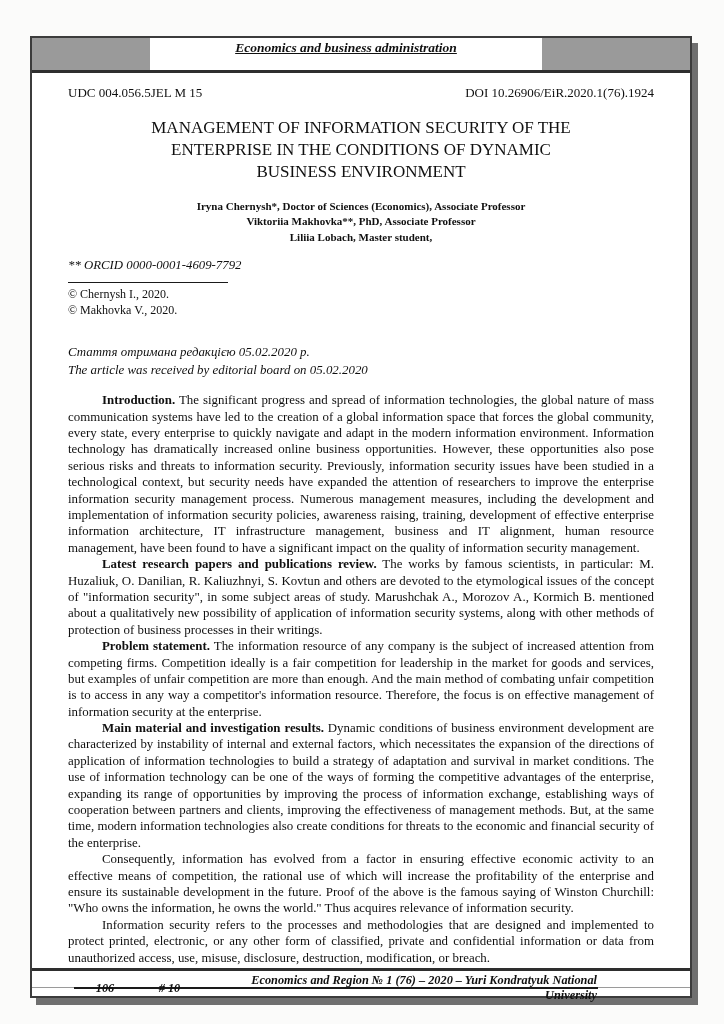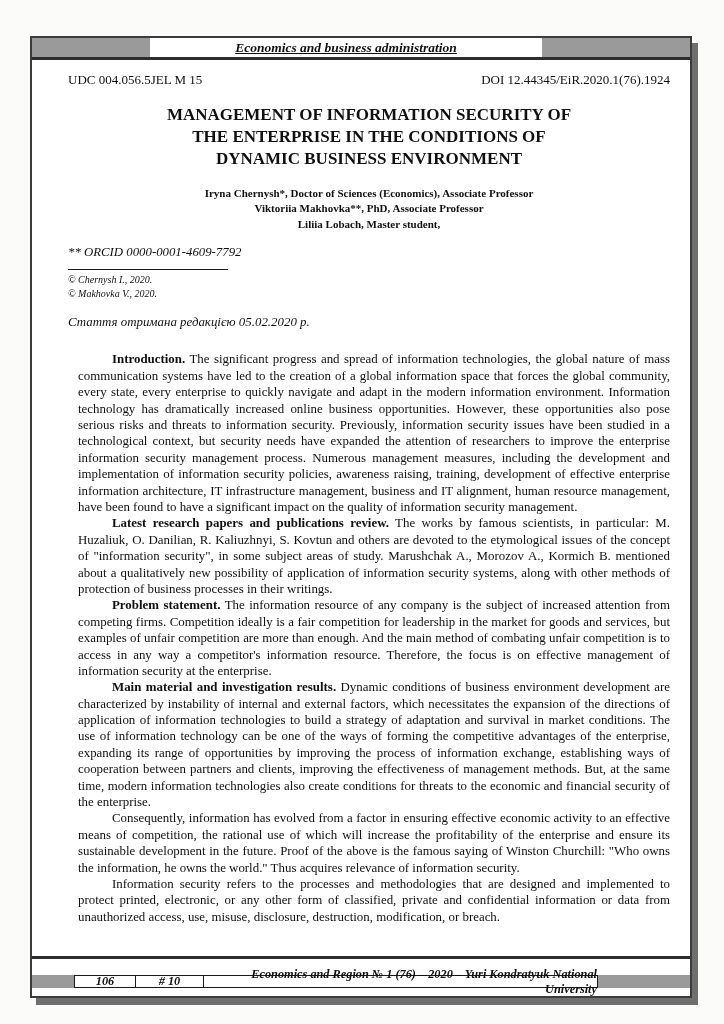--- a/index.html
+++ b/index.html
@@ -12,82 +12,81 @@
     width: 662px; height: 962px;
     background: #ffffff;
     border: 2px solid #3c3c3c;
     box-shadow: 6px 7px 0 #6f6f6f;
   }
 
   
   .running-header {
     display: flex;
     align-items: stretch;
-    height: 22px;
+    height: 35px;
     border-bottom: 3px solid #2e2e2e;
     gap: 42px;
   }
   .hdr-block { background: #9a9a9a; }
   .hdr-block.left  { width: 118px; }
   .hdr-block.right { width: 148px; }
   .hdr-title {
     flex: 1;
     text-align: center;
     font-weight: bold;
     font-style: italic;
     font-size: 13.5px;
     line-height: 20px;
     text-decoration: underline;
     background: #ffffff;
   }
 
-  .content { padding: 12px 20px 0 36px; }
+  .content { padding: 12px 36px 0 36px; }
 
   .meta-row {
     display: flex;
     justify-content: space-between;
     font-size: 13px;
     margin-bottom: 16px;
   }
 
   .title {
     font-size: 17px;
-    font-weight: bold;
+    font-weight: normal;
     text-align: center;
     max-width: 440px;
     margin: 4px auto 16px auto;
     line-height: 1.3;
   }
 
   .authors { text-align: center; font-weight: bold; font-size: 11px; line-height: 1.38; margin-bottom: 12px; }
 
   .orcids { font-style: italic; font-size: 12.8px; line-height: 1.35; margin-bottom: 8px; }
 
   .divider { width: 160px; border-top: 1.5px solid #1a1a1a; margin: 2px 0 3px 0; }
 
-  .copyrights { font-style: italic; font-size: 10px; line-height: 1.35; margin-bottom: 14px; }
+  .copyrights { font-size: 12px; line-height: 1.35; margin-bottom: 26px; }
 
-  .received { font-style: italic; font-size: 12.9px; line-height: 1.35; margin-bottom: 20px; }
+  .received { font-style: italic; font-size: 12.9px; line-height: 1.35; margin-bottom: 13px; }
 
   .body-text p {
     font-size: 12.9px;
     line-height: 1.27;
     text-align: justify;
     text-indent: 34px;
-    margin-left: 10px;
   }
   .body-text p b { font-weight: bold; }
 
   
   .running-footer {
     position: absolute;
     left: 0; right: 0; bottom: 8px;
     display: flex;
     align-items: stretch;
-    height: 32px;
+    height: 20px;
     border-top: 3px solid #2e2e2e;
     padding-top: 16px;
   }
   .ftr-block { background: #9a9a9a; }
   .ftr-block.left  { width: 42px; }
   .ftr-block.right { width: 92px; }
   .ftr-cell {
     border: 1.5px solid #1a1a1a;
     font-weight: bold;
     font-style: italic;
@@ -109,21 +108,21 @@
   <div class="running-header">
     <div class="hdr-block left"></div>
     <div class="hdr-title">Economics and business administration</div>
     <div class="hdr-block right"></div>
   </div>
 
   <div class="content">
 
     <div class="meta-row">
       <span>UDC 004.056.5JEL M 15</span>
-      <span>DOI 12.44345/EiR.2020.1(76).1924</span>
+      <span>DOI 10.26906/EiR.2020.1(76).1924</span>
     </div>
 
     <h1 class="title">MANAGEMENT OF INFORMATION SECURITY OF THE ENTERPRISE IN THE CONDITIONS OF DYNAMIC BUSINESS ENVIRONMENT</h1>
 
     <div class="authors">
       <div>Iryna Chernysh*, Doctor of Sciences (Economics), Associate Professor</div>
       <div>Viktoriia Makhovka**, PhD, Associate Professor</div>
       <div>Liliia Lobach, Master student,</div>
     </div>
 
@@ -133,20 +132,21 @@
 
     <div class="divider"></div>
 
     <div class="copyrights">
       <div>© Chernysh I., 2020.</div>
       <div>© Makhovka V., 2020.</div>
     </div>
 
     <div class="received">
       <div>Стаття отримана редакцією 05.02.2020 р.</div>
+      <div>The article was received by editorial board on 05.02.2020</div>
     </div>
 
     <div class="body-text">
       <p><b>Introduction.</b><span> The significant progress and spread of information technologies, the global nature of mass communication systems have led to the creation of a global information space that forces the global community, every state, every enterprise to quickly navigate and adapt in the modern information environment. Information technology has dramatically increased online business opportunities. However, these opportunities also pose serious risks and threats to information security. Previously, information security issues have been studied in a technological context, but security needs have expanded the attention of researchers to improve the enterprise information security management process. Numerous management measures, including the development and implementation of information security policies, awareness raising, training, development of effective enterprise information architecture, IT infrastructure management, business and IT alignment, human resource management, have been found to have a significant impact on the quality of information security management.</span></p>
       <p><b>Latest research papers and publications review.</b><span> The works by famous scientists, in particular: M. Huzaliuk, O. Danilian, R. Kaliuzhnyi, S. Kovtun and others are devoted to the etymological issues of the concept of "information security", in some subject areas of study. Marushchak A., Morozov A., Kormich B. mentioned about a qualitatively new possibility of application of information security systems, along with other methods of protection of business processes in their writings.</span></p>
       <p><b>Problem statement.</b><span> The information resource of any company is the subject of increased attention from competing firms. Competition ideally is a fair competition for leadership in the market for goods and services, but examples of unfair competition are more than enough. And the main method of combating unfair competition is to access in any way a competitor's information resource. Therefore, the focus is on effective management of information security at the enterprise.</span></p>
       <p><b>Main material and investigation results.</b><span> Dynamic conditions of business environment development are characterized by instability of internal and external factors, which necessitates the expansion of the directions of application of information technologies to build a strategy of adaptation and survival in market conditions. The use of information technology can be one of the ways of forming the competitive advantages of the enterprise, expanding its range of opportunities by improving the process of information exchange, establishing ways of cooperation between partners and clients, improving the effectiveness of management methods. But, at the same time, modern information technologies also create conditions for threats to the economic and financial security of the enterprise.</span></p>
       <p><b></b><span>Consequently, information has evolved from a factor in ensuring effective economic activity to an effective means of competition, the rational use of which will increase the profitability of the enterprise and ensure its sustainable development in the future. Proof of the above is the famous saying of Winston Churchill: "Who owns the information, he owns the world." Thus acquires relevance of information security.</span></p>
       <p><b></b><span>Information security refers to the processes and methodologies that are designed and implemented to protect printed, electronic, or any other form of classified, private and confidential information or data from unauthorized access, use, misuse, disclosure, destruction, modification, or breach.</span></p>
     </div>

